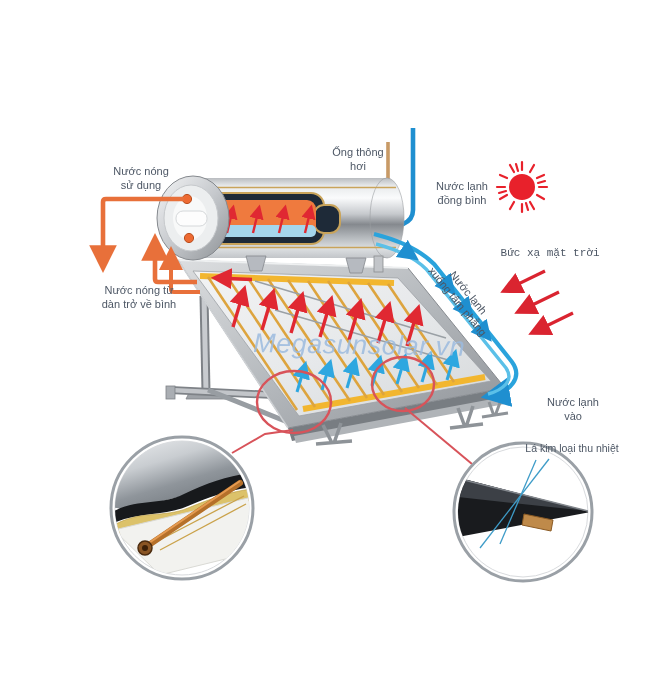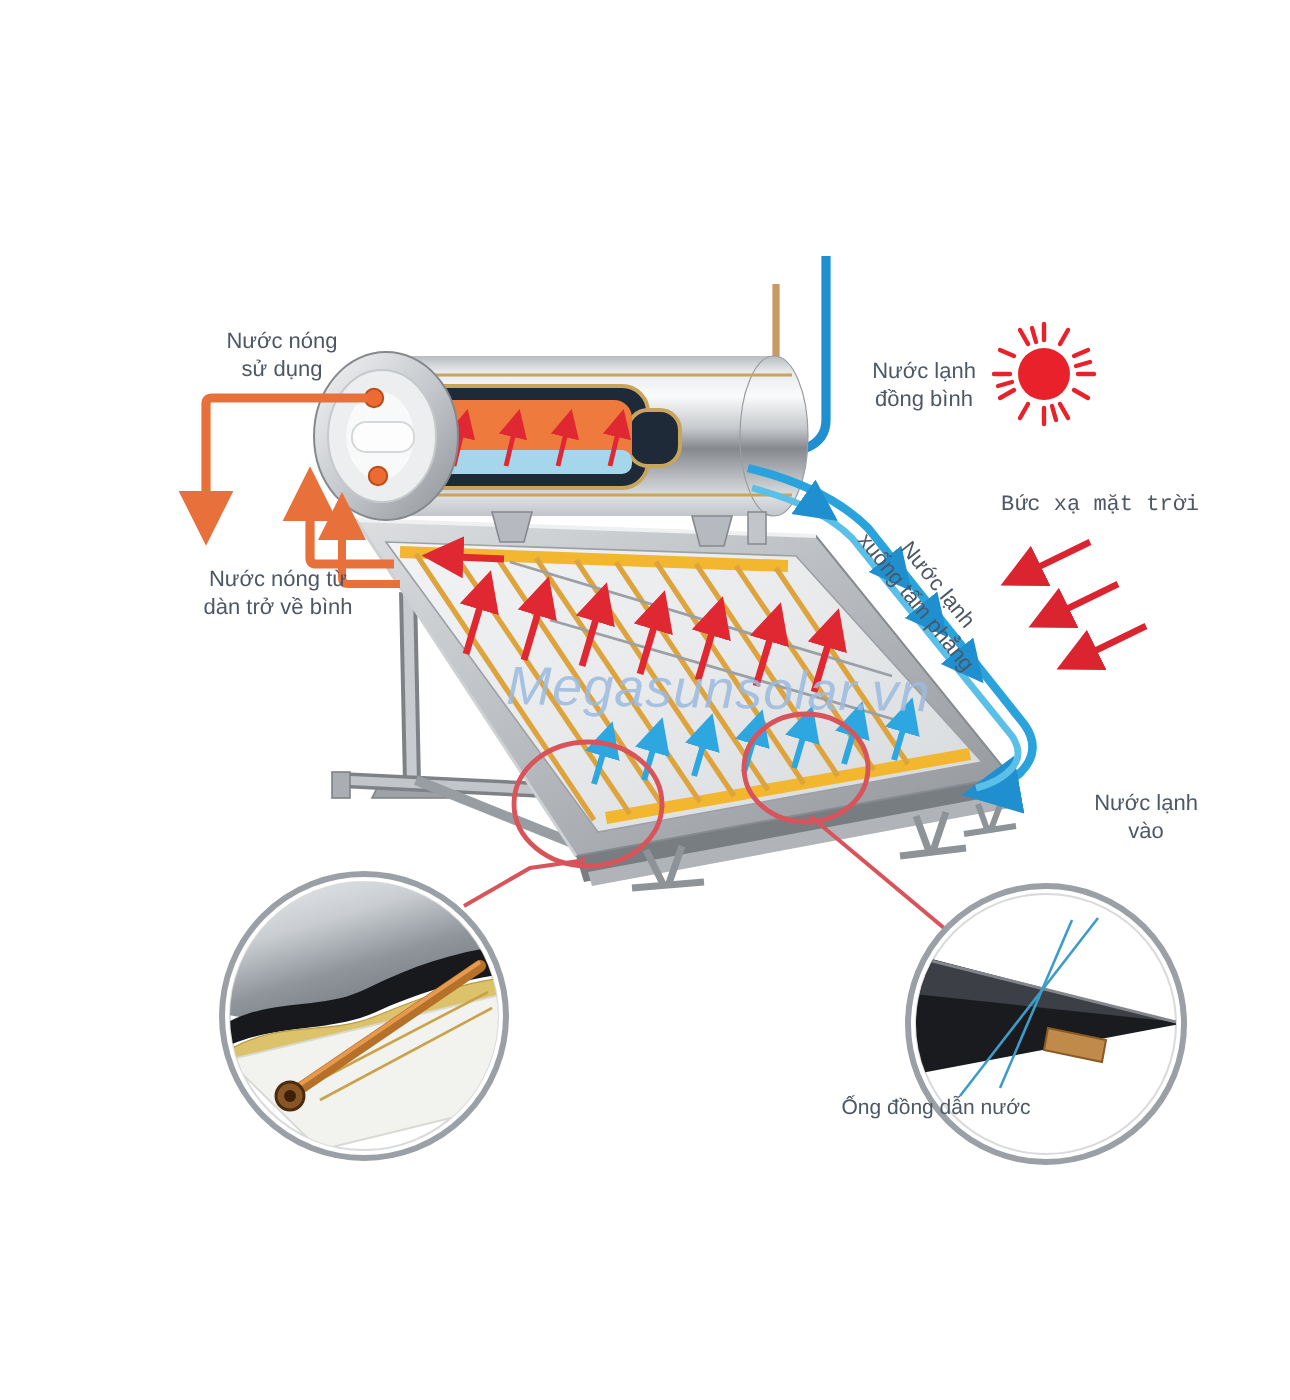--- a/index.html
+++ b/index.html
@@ -244,32 +244,36 @@
 </svg>
 
   <div class="lbl" style="left:76px;top:283px;width:126px;">
     <div>Nước nóng từ</div>
     <div>dàn trở về bình</div>
   </div>
   <div class="lbl" style="left:82px;top:164px;width:118px;">
     <div>Nước nóng</div>
     <div>sử dụng</div>
   </div>
+  <div class="lbl" style="left:312px;top:145px;width:92px;">
+    <div>Ống thông</div>
+    <div>hơi</div>
+  </div>
   <div class="lbl" style="left:416px;top:179px;width:92px;">
     <div>Nước lạnh</div>
     <div>đồng bình</div>
   </div>
   <div class="lbl" style="left:487px;top:246px;width:126px;font-family:Liberation Mono, monospace;">
     <div>Bức xạ mặt trời</div>
   </div>
   <div class="lbl rot" style="left:397px;top:283px;width:132px;">
     <div>Nước lạnh</div>
     <div>xuống tấm phẳng</div>
   </div>
   <div class="lbl" style="left:530px;top:395px;width:86px;">
     <div>Nước lạnh</div>
     <div>vào</div>
   </div>
-  <div class="lbl small" style="left:398px;top:548px;width:140px;">
-    <div>Ống đồng dẫn nước</div>
+  <div class="lbl small" style="left:502px;top:442px;width:140px;">
+    <div>Lá kim loại thu nhiệt</div>
   </div>
 
 </div>
 
 </body></html>

